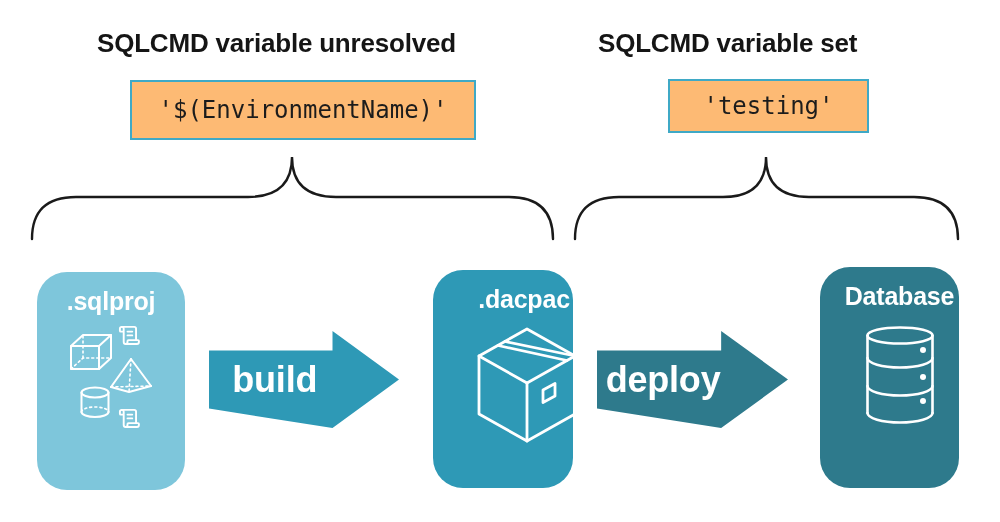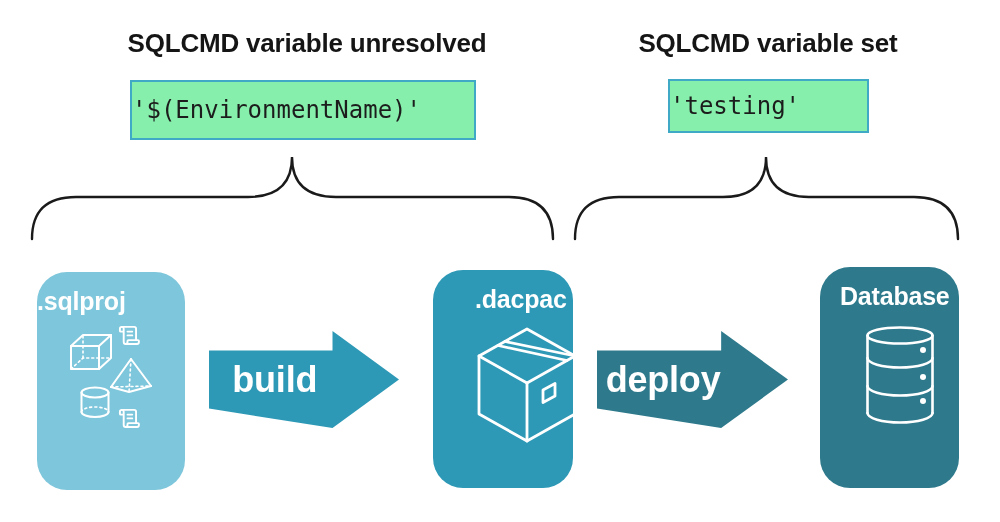--- a/index.html
+++ b/index.html
@@ -2,39 +2,39 @@
 <html style="--code-border: #3FA9C6; --brace: #1a1a1a; --sqlproj-fill: #7EC6DB; --build-fill: #2E99B6; --dacpac-fill: #2E99B6; --deploy-fill: #2E7A8C; --database-fill: #2E7A8C; --label-text: #FFFFFF; --heading-text: #151515;"><head>
 <meta charset="utf-8">
 <style>
   html,body{margin:0;padding:0;background:#fff;}
   .canvas{
     position:relative;width:1000px;height:522px;background:#fff;overflow:hidden;
     font-family:"Liberation Sans",sans-serif;
   }
   .heading{
     position:absolute;top:28px;font-size:26px;font-weight:bold;color:#151515;
-    text-align:center;letter-spacing:-0.2px;
+    letter-spacing:-0.2px;
   }
   .heading.left{left:97px;width:420px;}
   .heading.right{left:598px;width:340px;}
   .code-box{
-    position:absolute;border:2px solid var(--code-border,#3FA9C6);background:#86efac;
-    display:flex;align-items:center;box-sizing:border-box;
+    position:absolute;border:2px solid var(--code-border,#3FA9C6);background:#fdba74;
+    display:flex;align-items:center;justify-content:center;box-sizing:border-box;
   }
   .code-box.left{left:130px;top:80px;width:346px;height:60px;}
   .code-box.right{left:668px;top:79px;width:201px;height:54px;}
   .code-text{
     font-family:"DejaVu Sans Mono",monospace;font-size:24px;color:#1c1c1c;white-space:pre;
   }
   .brace{position:absolute;}
   .brace path{fill:none;stroke:var(--brace,#1a1a1a);stroke-width:2.4;stroke-linecap:round;}
   .brace.left{left:30px;top:151px;}
   .brace.right{left:573px;top:151px;}
   .node{
-    position:absolute;border-radius:30px;box-sizing:border-box;
+    position:absolute;border-radius:30px;box-sizing:border-box;text-align:center;
   }
   .node-title{font-size:25px;font-weight:bold;color:var(--label-text,#fff);padding-top:15px;letter-spacing:-0.2px;}
   .node.sqlproj{left:37px;top:272px;width:148px;height:218px;background:var(--sqlproj-fill,#7EC6DB);}
   .node.dacpac{left:433px;top:270px;width:140px;height:218px;background:var(--dacpac-fill,#2E99B6);padding-left:42px;}
   .node.database{left:820px;top:267px;width:139px;height:221px;background:var(--database-fill,#2E7A8C);padding-left:20px;}
   .node svg{display:block;margin:0 auto;}
   .node svg *{fill:none;stroke:var(--label-text,#fff);stroke-linecap:round;stroke-linejoin:round;}
   .sqlproj-icons{margin-top:8px !important;}
   .sqlproj-icons *{stroke-width:2;}
   .sqlproj-icons .dashed{stroke-dasharray:2 3;stroke-width:1.6;}

